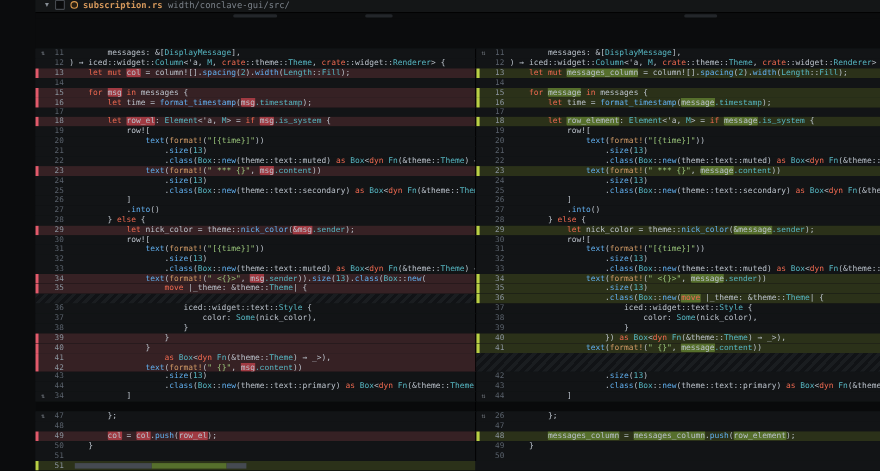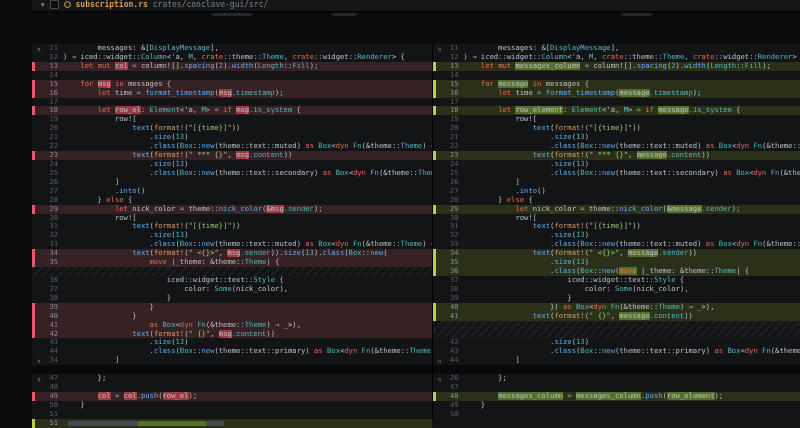--- a/index.html
+++ b/index.html
@@ -94,21 +94,21 @@
       <span>Commit</span>
     </div>
   </div>
 
   <div class="filehdr clip">
     <div class="fh-inner">
       <span class="chev">▾</span>
       <span class="chk"></span>
       <span class="fdot"></span>
       <span class="fname">subscription.rs</span>
-      <span class="fpath">crates/conclave-gui/src/</span>
+      <span class="fpath">width/conclave-gui/src/</span>
     </div>
   </div>
 
   <div class="band">
     <i style="left:180px;width:40px"></i>
     <i style="left:300px;width:25px"></i>
     <i style="left:590px;width:30px"></i>
   </div>
 
 

